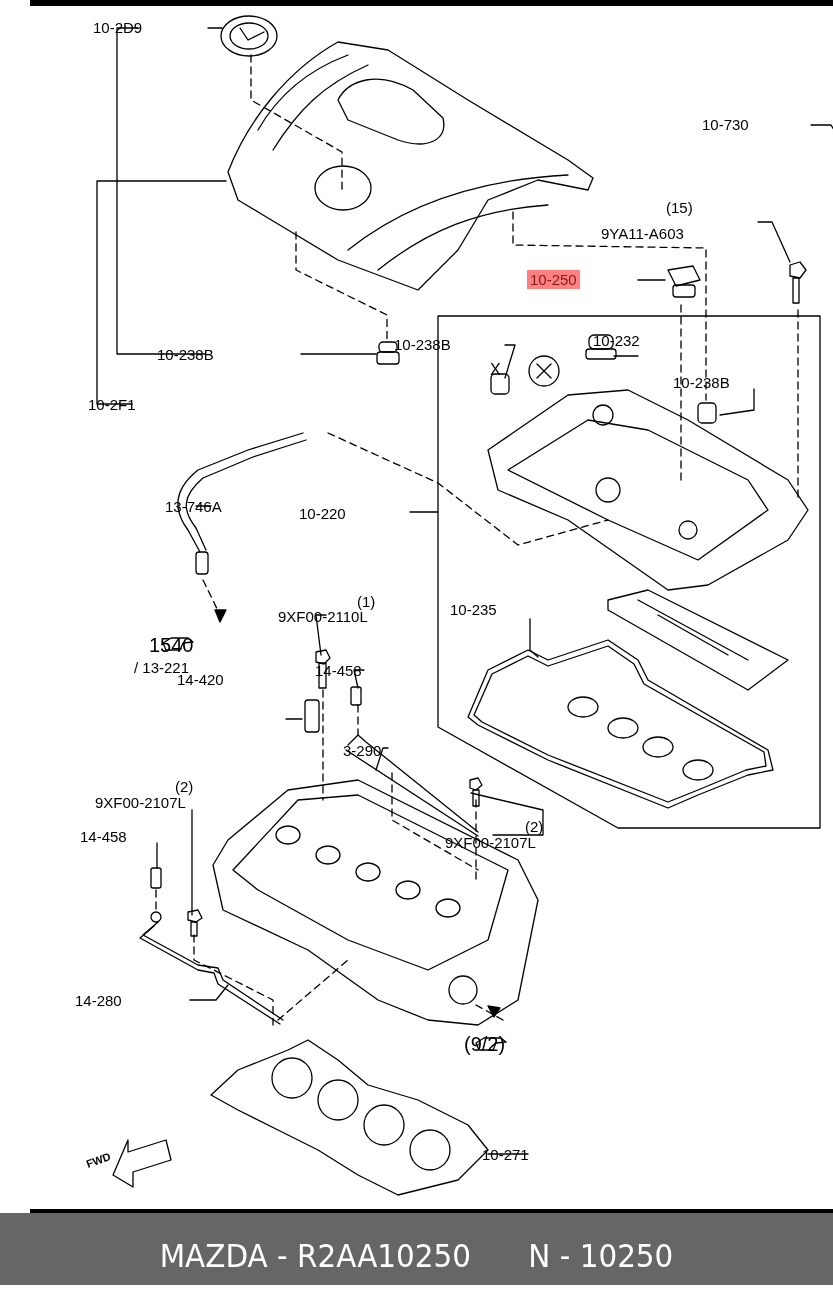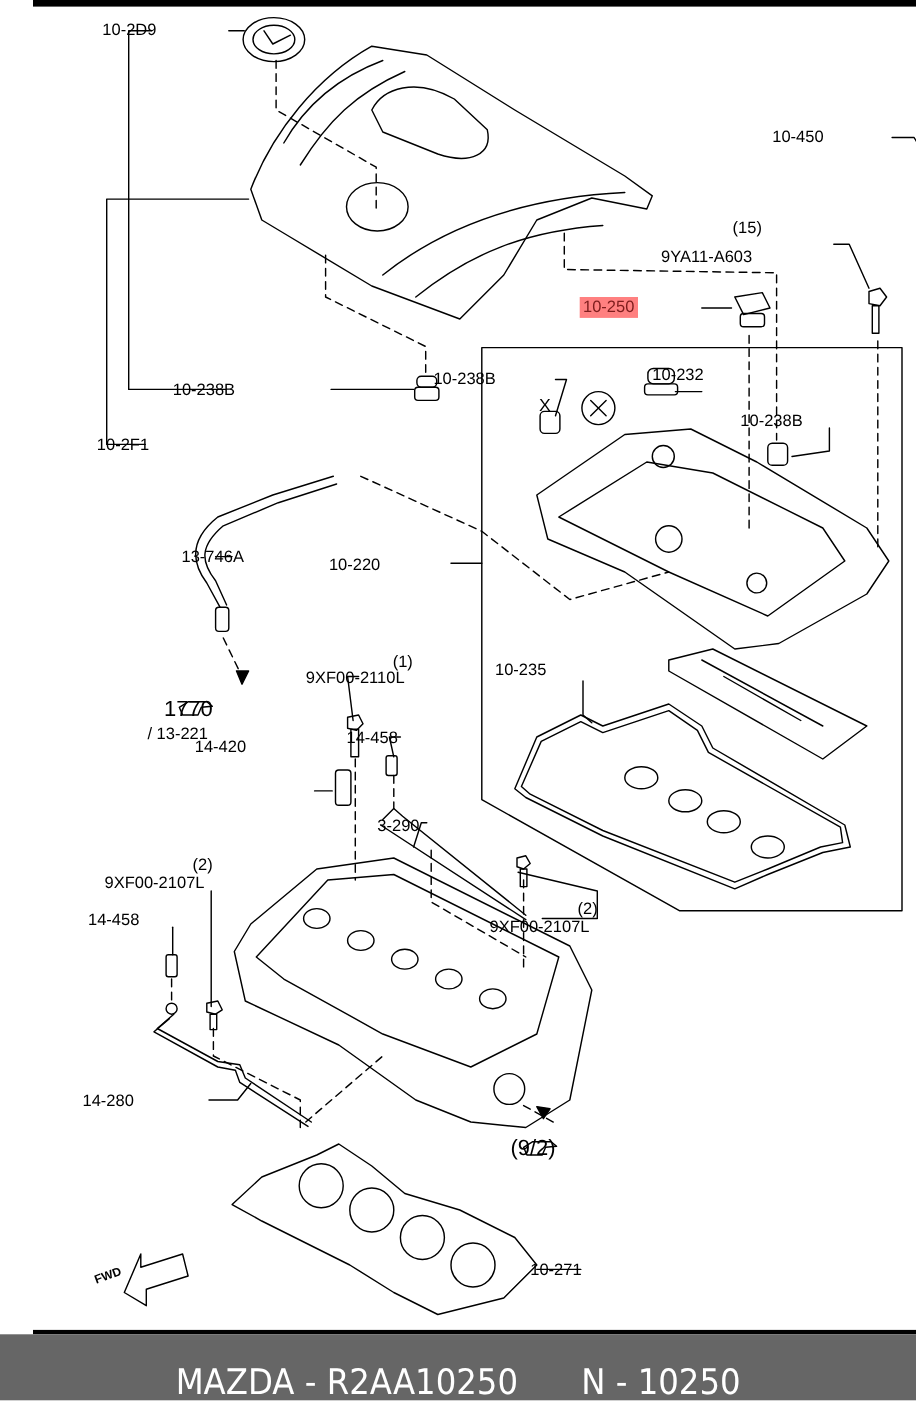--- a/index.html
+++ b/index.html
@@ -2,21 +2,21 @@
 <html><head>
 <meta charset="utf-8">
 <style>
   html, body { margin: 0; padding: 0; background: #ffffff; }
   body { width: 833px; height: 1297px; position: relative; overflow: hidden;
          font-family: "Liberation Sans", sans-serif; }
   #diagram { position: absolute; left: 0; top: 0; width: 833px; height: 1213px; padding-left: 48px; }
   .lbl { position: absolute; font-size: 15px; color: #000; white-space: nowrap; line-height: 1; }
   .lbl.big { font-size: 20px; }
   .hl { background: #ff8080; color: #7f1d1d; padding: 2px 3px; }
-  #footer { position: absolute; left: 0; top: 1213px; width: 833px; height: 60px;
+  #footer { position: absolute; left: 0; top: 1213px; width: 833px; height: 72px;
             background: #666666; }
   #footer-rule { position: absolute; left: 30px; top: 1209px; width: 803px; height: 4px; background: #000; }
   #top-rule { position: absolute; left: 30px; top: 0; width: 803px; height: 6px; background: #000; }
   #footer-text { position: absolute; left: 0; right: 0; top: 24px; text-align: center;
                  color: #ffffff; font-size: 32px; letter-spacing: 0px; font-family: "DejaVu Sans", sans-serif;
                  font-weight: normal; transform: scaleX(0.92); }
   #footer-text span { display: inline-block; }
   .gap { width: 42px; }
 </style>
 </head>
@@ -214,31 +214,31 @@
     <g>
       <path d="M428,1043 L436,1038 L453,1038 L458,1042 L448,1043 L445,1050 L431,1050 Z"></path>
     </g>
     <polygon points="440,1006 452,1008 446,1017" fill="#000"></polygon>
   </svg>
 
   
   <span class="lbl" style="left:93px;top:20px">10-2D9</span>
   <span class="lbl" style="left:157px;top:347px">10-238B</span>
   <span class="lbl" style="left:88px;top:397px">10-2F1</span>
-  <span class="lbl" style="left:702px;top:117px">10-450</span>
+  <span class="lbl" style="left:702px;top:117px">10-730</span>
   <span class="lbl" style="left:666px;top:200px">(15)</span>
   <span class="lbl" style="left:601px;top:226px">9YA11-A603</span>
   <span class="lbl hl" style="left:527px;top:270px">10-250</span>
   <span class="lbl" style="left:394px;top:337px">10-238B</span>
   <span class="lbl" style="left:593px;top:333px">10-232</span>
   <span class="lbl" style="left:673px;top:375px">10-238B</span>
   <span class="lbl" style="left:165px;top:499px">13-746A</span>
   <span class="lbl" style="left:299px;top:506px">10-220</span>
   <span class="lbl" style="left:450px;top:602px">10-235</span>
-  <span class="lbl big" style="left:149px;top:635px">1770</span>
+  <span class="lbl big" style="left:149px;top:635px">1540</span>
   <span class="lbl" style="left:134px;top:660px">/ 13-221</span>
   <span class="lbl" style="left:357px;top:594px">(1)</span>
   <span class="lbl" style="left:278px;top:609px">9XF00-2110L</span>
   <span class="lbl" style="left:315px;top:663px">14-458</span>
   <span class="lbl" style="left:177px;top:672px">14-420</span>
   <span class="lbl" style="left:343px;top:743px">3-290</span>
   <span class="lbl" style="left:175px;top:779px">(2)</span>
   <span class="lbl" style="left:95px;top:795px">9XF00-2107L</span>
   <span class="lbl" style="left:525px;top:819px">(2)</span>
   <span class="lbl" style="left:445px;top:835px">9XF00-2107L</span>

